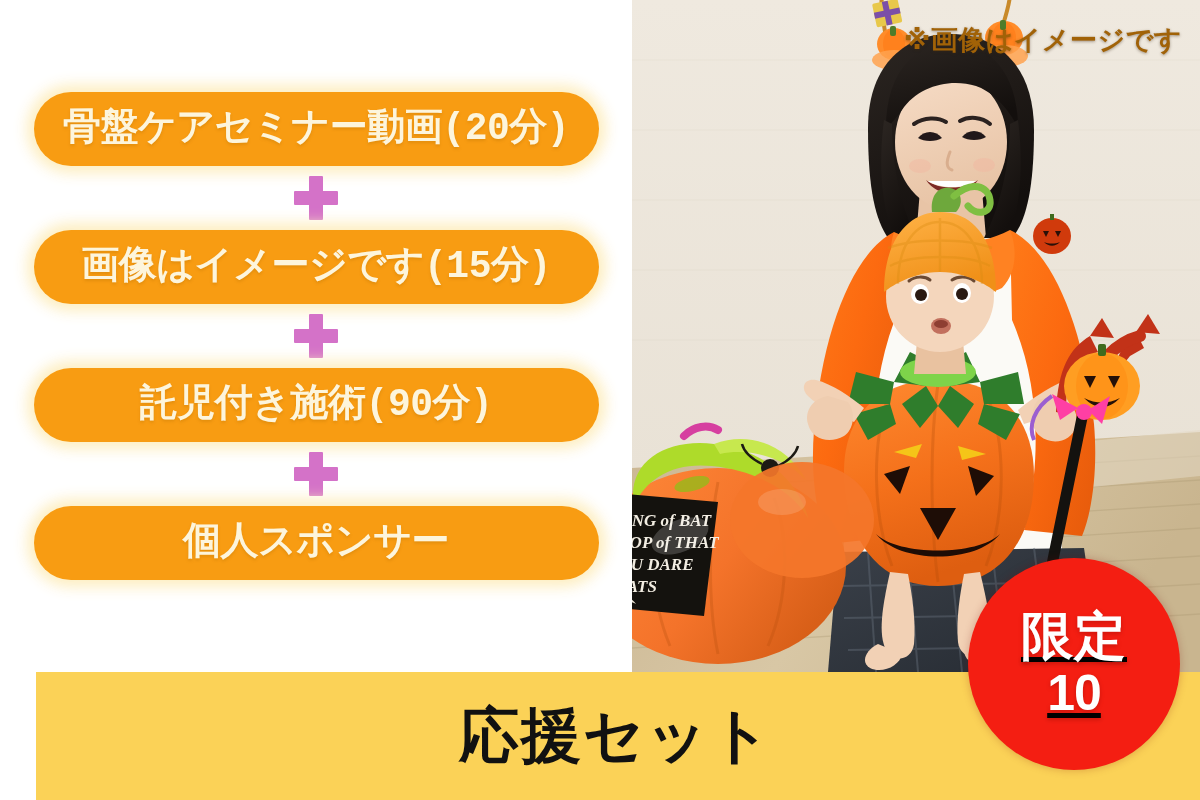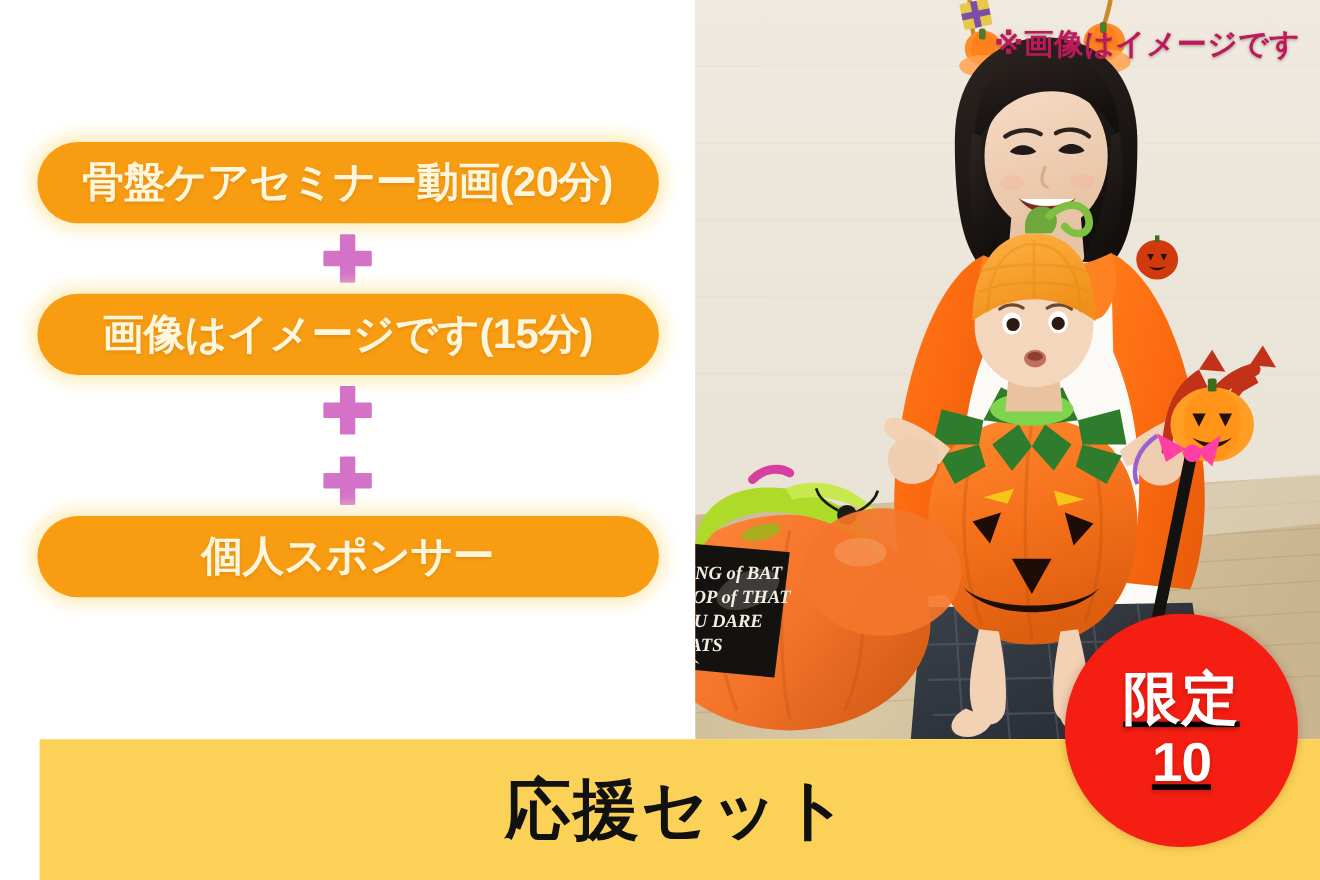--- a/index.html
+++ b/index.html
@@ -32,20 +32,21 @@
     gap:0;
   }
   .pill{
     position:relative;
     width:565px;height:74px;
     background:#F89C12;
     border-radius:37px;
     display:flex;align-items:center;justify-content:center;
     box-shadow:0 0 14px 7px rgba(253,237,190,0.95);
     box-sizing:border-box;
+    font-family:Liberation Mono, monospace;
   }
   .pill-label{
     color:#FDF5DC;
     font-size:38px;
     font-weight:bold;
     letter-spacing:-0.5px;
     white-space:nowrap;
     line-height:1;
     text-shadow:0 2px 3px rgba(180,110,0,0.30);
   }
@@ -67,21 +68,21 @@
     left:632px;top:0;
     width:568px;height:672px;
     overflow:hidden;
     background:#EDE6DC;
   }
   .photo svg{display:block;width:100%;height:100%;}
 
   .disclaimer{
     position:absolute;
     right:18px;top:22px;
-    color:#be185d;
+    color:#a16207;
     font-size:27px;
     font-weight:bold;
     letter-spacing:0.5px;
     white-space:nowrap;
     text-shadow:0 1px 3px rgba(60,40,20,0.45);
     z-index:40;
   }
 
   
   .banner{
@@ -140,20 +141,23 @@
       </div>
 
       <div class="plus"></div>
 
       <div class="pill">
         <span class="pill-label">画像はイメージです(15分)</span>
       </div>
 
       <div class="plus"></div>
 
+      <div class="pill">
+        <span class="pill-label">託児付き施術(90分)</span>
+      </div>
 
       <div class="plus"></div>
 
       <div class="pill">
         <span class="pill-label">個人スポンサー</span>
       </div>
 
     </div>
   </div>
 

